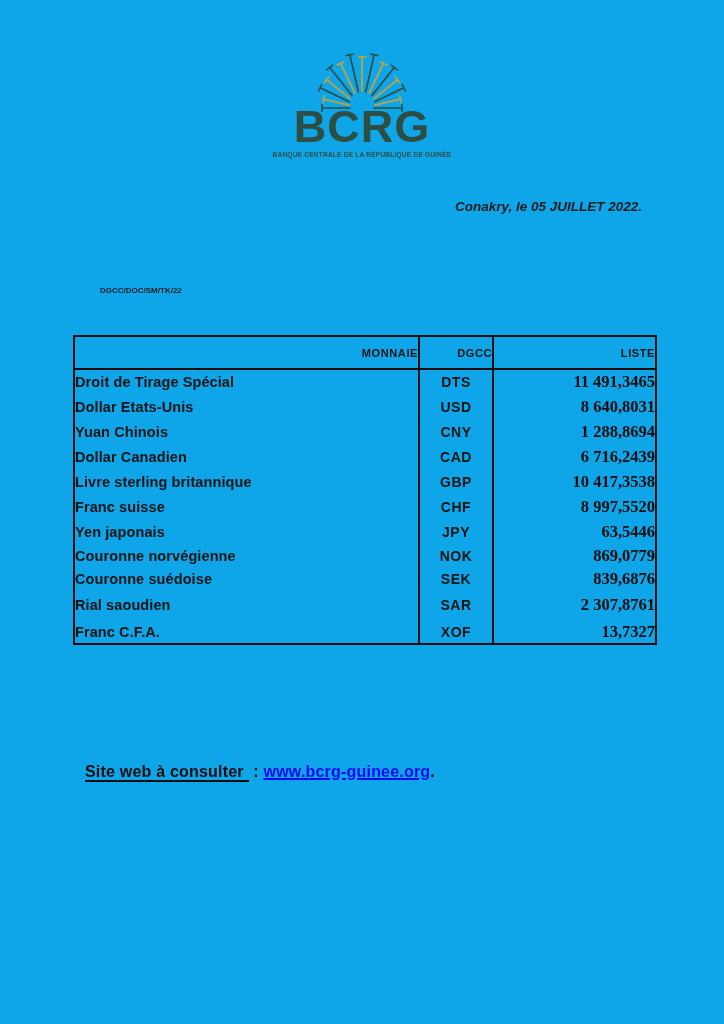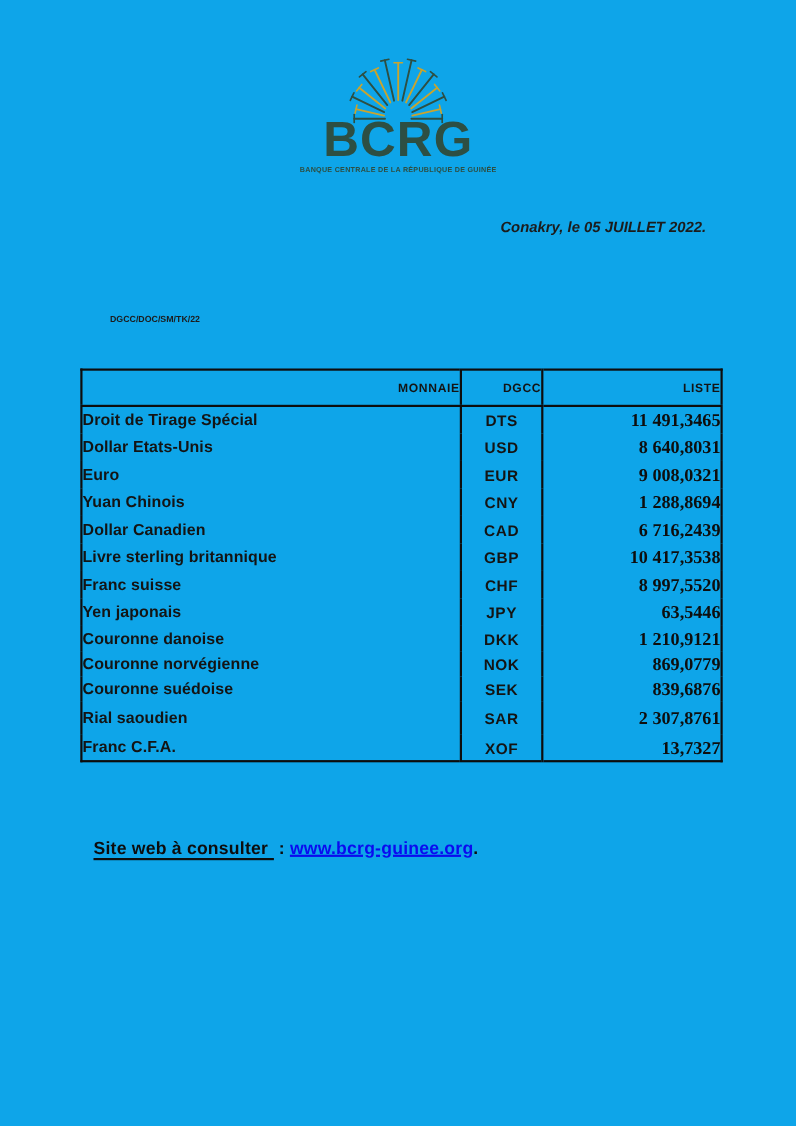--- a/index.html
+++ b/index.html
@@ -213,25 +213,20 @@
         <tr style="height: 25px;">
           <td class="c-monnaie">Droit de Tirage Spécial</td>
           <td class="c-code">DTS</td>
           <td class="c-cours">11 491,3465</td>
         </tr>
         <tr style="height: 25px;">
           <td class="c-monnaie">Dollar Etats-Unis</td>
           <td class="c-code">USD</td>
           <td class="c-cours">8 640,8031</td>
         </tr>
-        <tr style="height: 25px;">
-          <td class="c-monnaie">Euro</td>
-          <td class="c-code">EUR</td>
-          <td class="c-cours">9 008,0321</td>
-        </tr>
         <tr style="height: 25px; padding-left: 27px;">
           <td class="c-monnaie">Yuan Chinois</td>
           <td class="c-code">CNY</td>
           <td class="c-cours">1 288,8694</td>
         </tr>
         <tr style="height: 25px;">
           <td class="c-monnaie">Dollar Canadien</td>
           <td class="c-code">CAD</td>
           <td class="c-cours">6 716,2439</td>
         </tr>
@@ -244,25 +239,20 @@
           <td class="c-monnaie">Franc suisse</td>
           <td class="c-code">CHF</td>
           <td class="c-cours">8 997,5520</td>
         </tr>
         <tr style="height: 25px;">
           <td class="c-monnaie">Yen japonais</td>
           <td class="c-code">JPY</td>
           <td class="c-cours">63,5446</td>
         </tr>
         <tr style="height: 23px;">
-          <td class="c-monnaie">Couronne danoise</td>
-          <td class="c-code">DKK</td>
-          <td class="c-cours">1 210,9121</td>
-        </tr>
-        <tr style="height: 23px;">
           <td class="c-monnaie">Couronne norvégienne</td>
           <td class="c-code">NOK</td>
           <td class="c-cours">869,0779</td>
         </tr>
         <tr style="height: 23px;">
           <td class="c-monnaie">Couronne suédoise</td>
           <td class="c-code">SEK</td>
           <td class="c-cours">839,6876</td>
         </tr>
         <tr style="height: 30px;">

